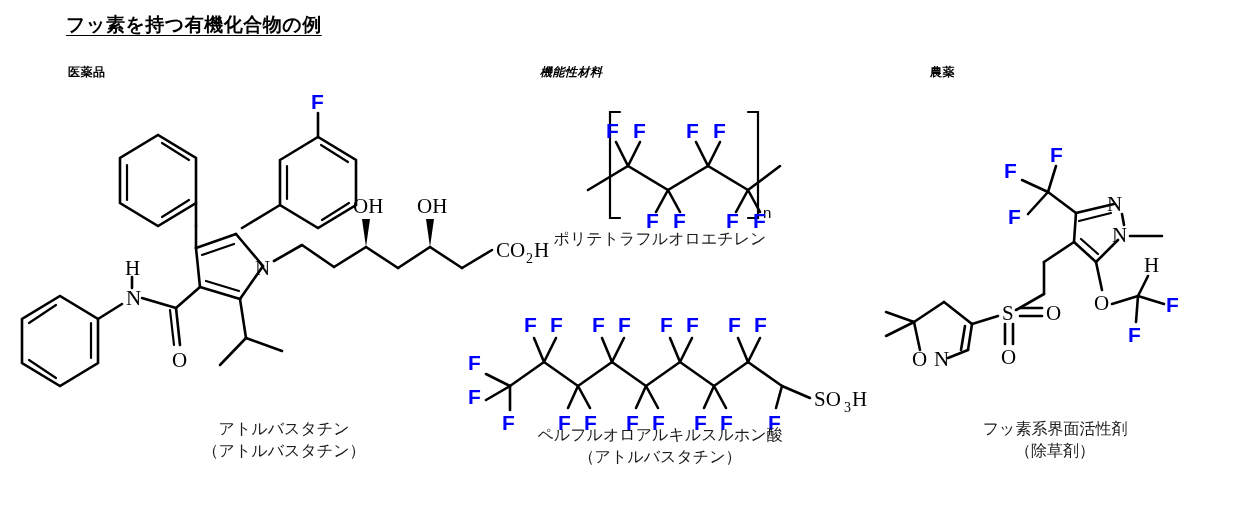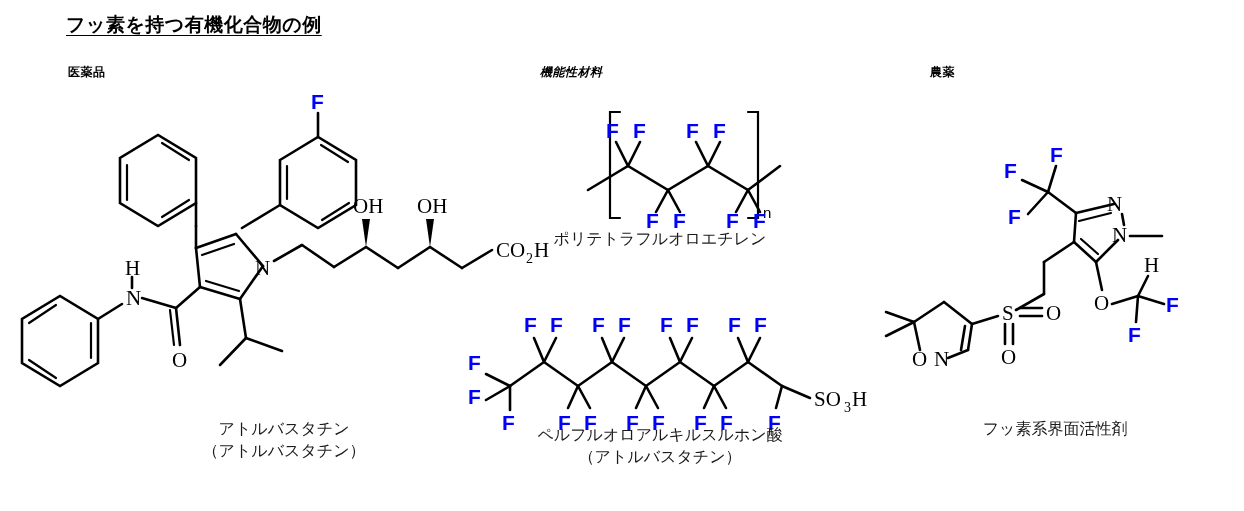--- a/index.html
+++ b/index.html
@@ -347,15 +347,16 @@
         <line class="bond" x1="258" y1="186" x2="256" y2="212"></line>
         <text class="atom" x="264" y="162">H</text>
         <text class="atom-f" x="286" y="202">F</text>
         <text class="atom-f" x="248" y="232">F</text>
       </g>
     </svg>
   </div>
 
   <div class="caption" id="cap-pyroxasulfone">
     <span>フッ素系界面活性剤</span>
+    <span class="l2">（除草剤）</span>
   </div>
 
 </div>
 
 </body></html>

